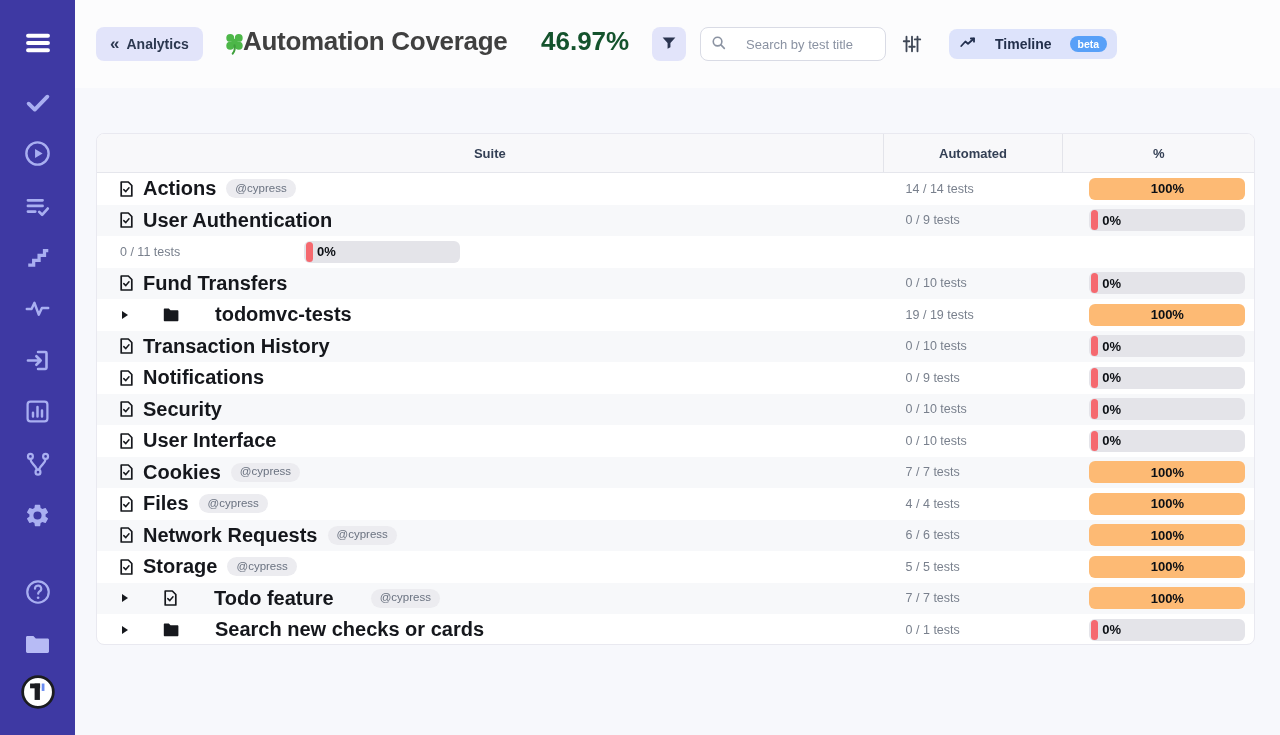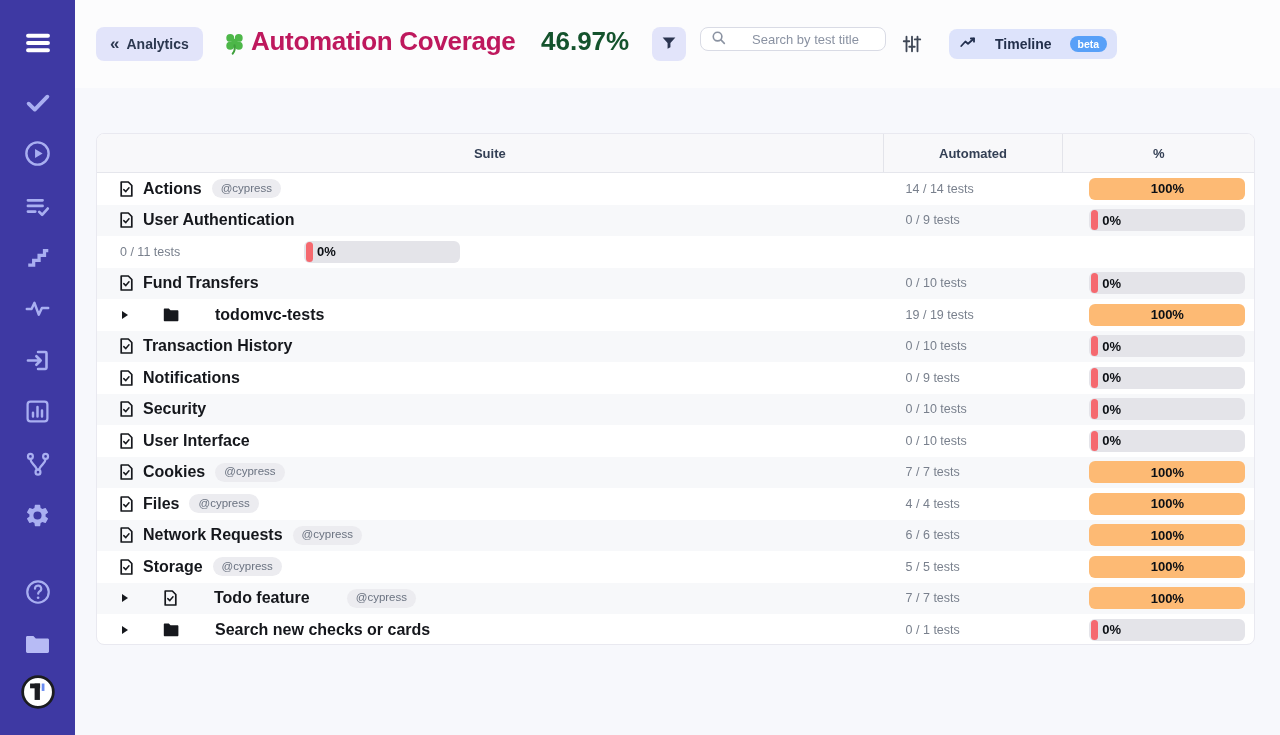--- a/index.html
+++ b/index.html
@@ -14,28 +14,28 @@
 
   
   .main{position:absolute;left:75px;top:0;width:1205px;height:735px;}
   .topbar{position:absolute;left:0;top:0;width:100%;height:88px;background:#fcfcfd;}
 
   .btn-back{position:absolute;left:21px;top:27px;height:34px;padding:0 14px;display:flex;align-items:center;gap:7px;
     background:#e2e4fa;border:none;border-radius:8px;color:#2c3850;font-size:14px;font-weight:700;cursor:pointer;}
   .btn-back .chev{font-size:17px;font-weight:700;line-height:1;margin-top:-2px;}
 
   .clover{position:absolute;left:146px;top:30px;}
-  .page-title{position:absolute;left:176px;top:26px;font-size:26px;font-weight:700;color:#be185d;letter-spacing:-0.3px;}
+  .page-title{position:absolute;left:168px;top:26px;font-size:26px;font-weight:700;color:#404040;letter-spacing:-0.3px;}
   .page-pct{position:absolute;left:466px;top:26px;font-size:26px;font-weight:700;color:#14532d;}
 
   .btn-filter{position:absolute;left:577px;top:27px;width:34px;height:34px;background:#e2e4fa;border:none;border-radius:8px;
     display:flex;align-items:center;justify-content:center;cursor:pointer;}
 
-  .search-box{position:absolute;left:625px;top:27px;width:186px;height:24px;background:#ffffff;border:1px solid #d9dbe5;
-    border-radius:8px;display:flex;align-items:center;padding:0 10px;gap:24px;}
+  .search-box{position:absolute;left:625px;top:27px;width:186px;height:34px;background:#ffffff;border:1px solid #d9dbe5;
+    border-radius:8px;display:flex;align-items:center;padding:0 10px;gap:18px;}
   .search-box input{border:none;outline:none;width:100%;font-size:13px;color:#2c3850;background:transparent;
     font-family:"Liberation Sans","DejaVu Sans",sans-serif;}
   .search-box input::placeholder{color:#8a92a2;}
 
   .adjust{position:absolute;left:826px;top:33px;cursor:pointer;color:#3f4756;}
 
   .btn-timeline{position:absolute;left:874px;top:29px;height:30px;padding:0 10px;display:flex;align-items:center;gap:18px;
     background:#dde3fb;border:none;border-radius:8px;color:#232f4b;font-size:14px;font-weight:700;cursor:pointer;}
   .beta{background:#58a0f8;color:#ffffff;font-size:10.5px;font-weight:700;border-radius:999px;padding:2px 8px;line-height:1.2;}
 
@@ -48,21 +48,21 @@
   .th.auto{width:180px;border-left:1px solid #e3e4ea;}
   .th.pct{width:192px;border-left:1px solid #e3e4ea;}
 
   .row{display:flex;height:31.5px;align-items:center;cursor:pointer;}
   .row:nth-child(even){background:#f7f8fa;}
   .cell-suite{width:787px;display:flex;align-items:center;padding-left:22px;}
   .cell-suite.indent{padding-left:25px;gap:27px;}
   .caret{width:0;height:0;border-left:6px solid #16181d;border-top:4.5px solid transparent;border-bottom:4.5px solid transparent;
     margin-right:8px;flex:none;}
   .row-icon{display:flex;align-items:center;margin-right:9px;flex:none;}
-  .suite-name{font-size:16px;font-weight:700;color:#15171c;white-space:nowrap;}
+  .suite-name{font-size:20px;font-weight:700;color:#15171c;white-space:nowrap;}
   .tag{margin-left:10px;background:#ececf0;color:#6a7280;font-size:11.5px;border-radius:10px;padding:2.5px 9px;line-height:1.2;}
 
   .cell-auto{width:180px;padding-left:23px;font-size:12.5px;color:#79808d;}
   .cell-pct{width:192px;padding-left:27px;}
   .bar{position:relative;width:156px;height:22px;border-radius:6px;background:#e4e4e9;}
   .bar.full{background:#fdba74;}
   .bar .cap{position:absolute;left:1.5px;top:1px;width:7px;height:20px;border-radius:4px;background:#f5696f;}
   .bar .lbl{position:absolute;top:0;height:22px;display:flex;align-items:center;font-size:13px;font-weight:700;color:#0c0f14;}
   .bar.full .lbl{left:0;width:100%;justify-content:center;}
   .bar.zero .lbl{left:13px;}

